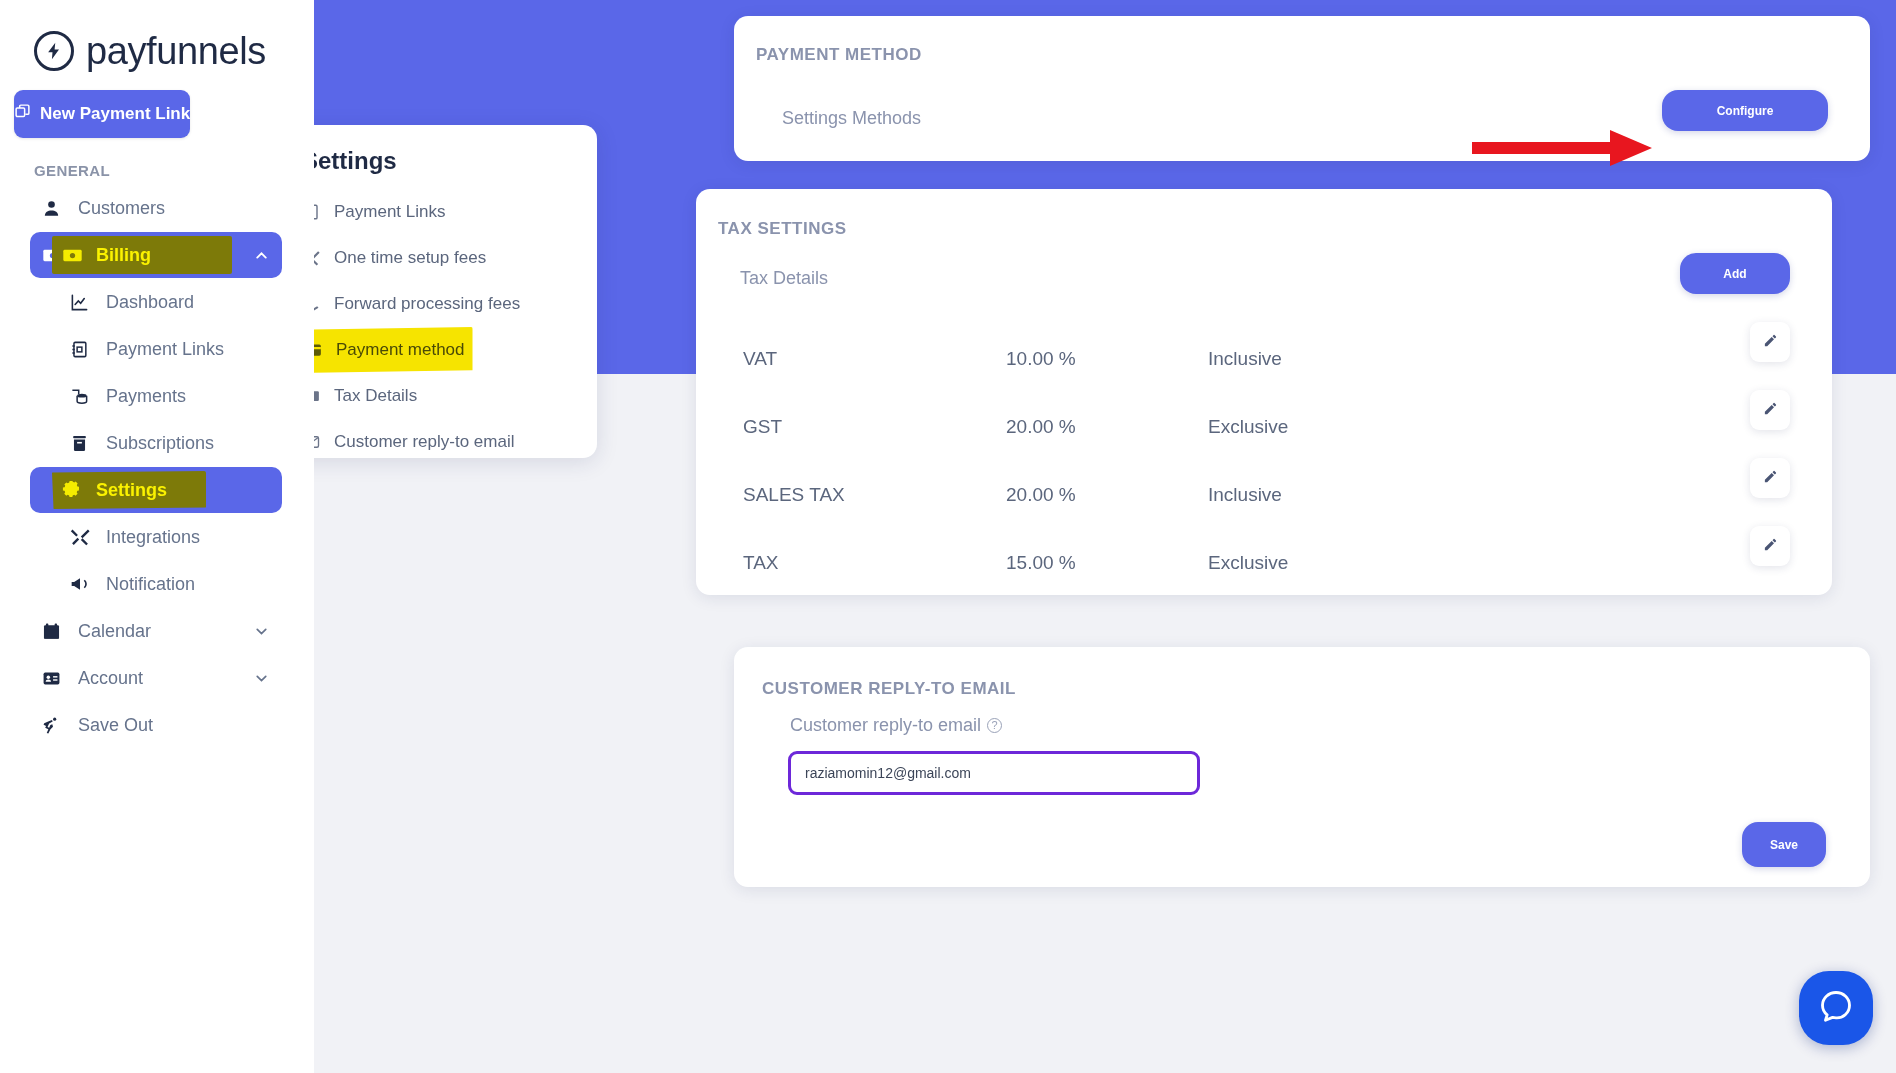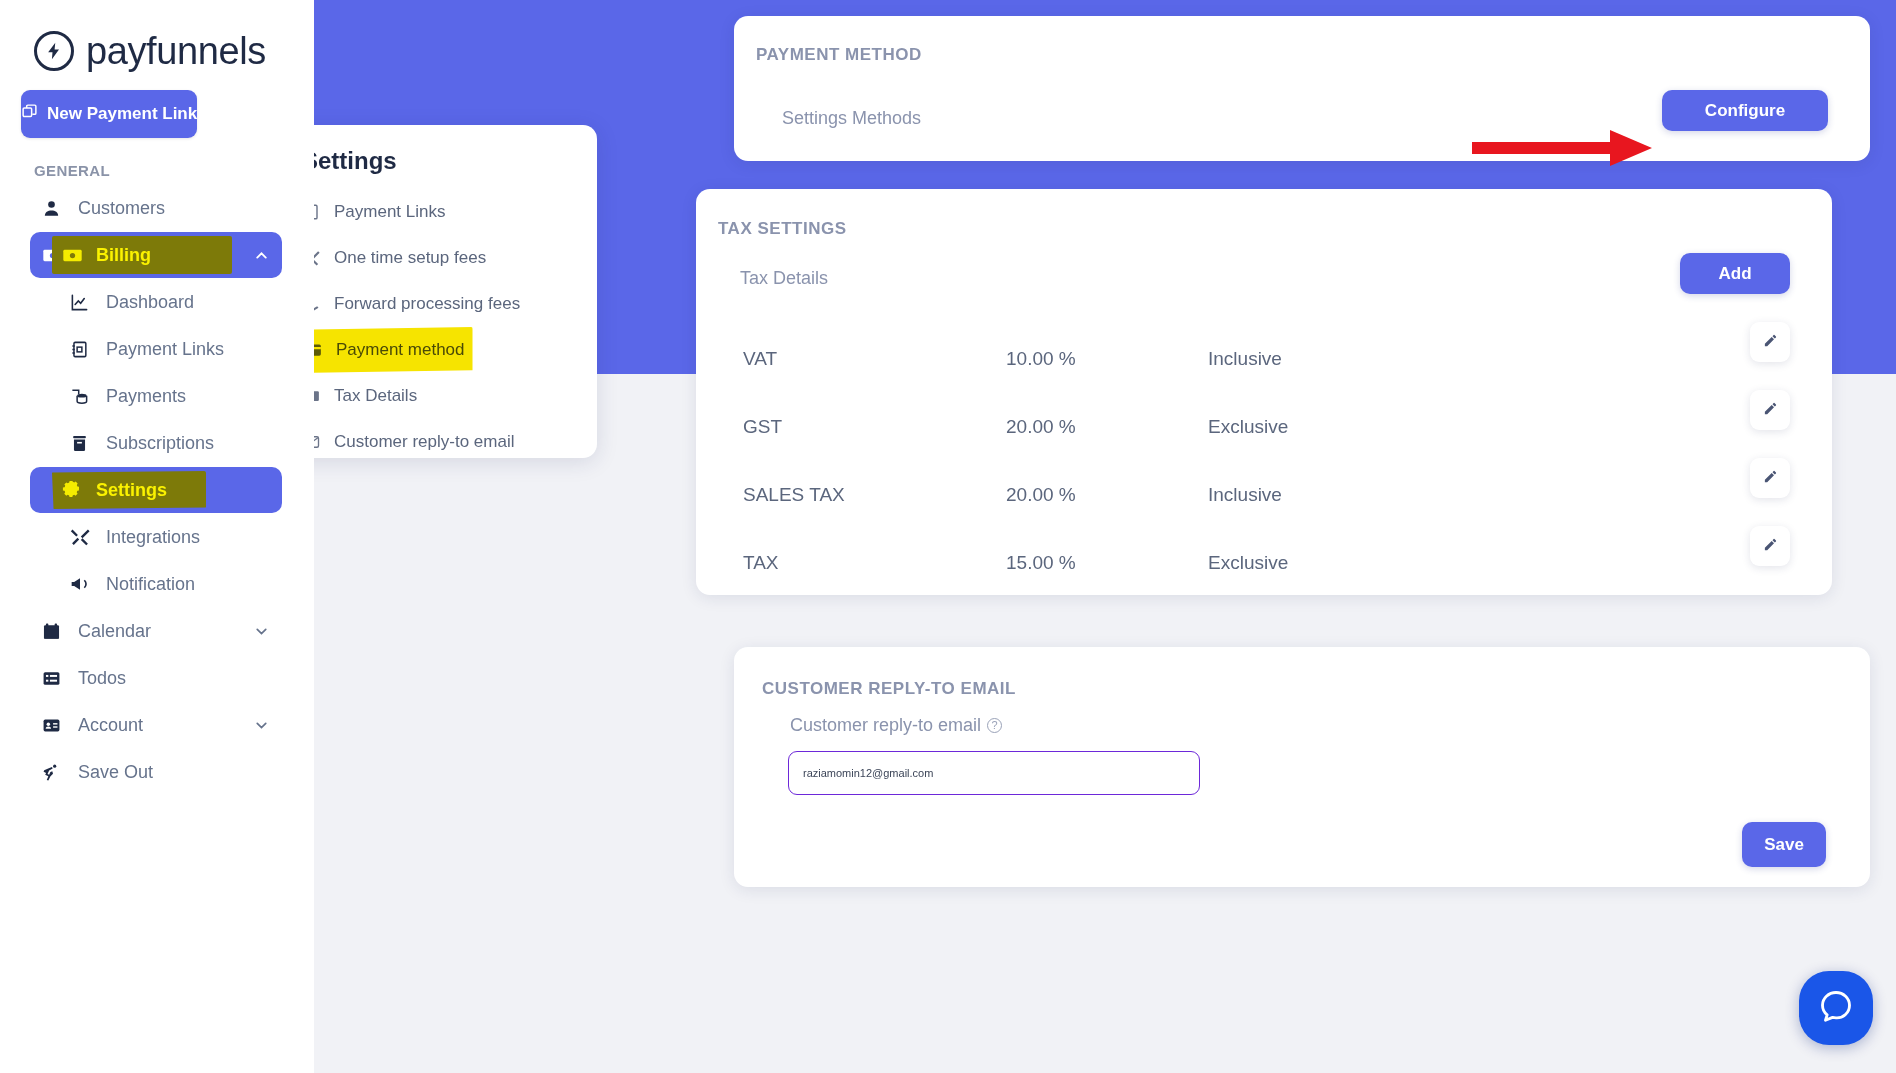--- a/index.html
+++ b/index.html
@@ -30,21 +30,21 @@
     border: 3px solid #1f2a44;
     display: flex; align-items: center; justify-content: center;
     color: #1f2a44;
     flex: 0 0 auto;
   }
   .brand-name {
     font-size: 38px; font-weight: 400; color: #1f2a44;
     letter-spacing: -0.4px;
   }
   .new-link-btn {
-    margin: 12px 32px 0 21px;
+    margin: 12px 32px 0 14px;
     height: 48px;
     background: #5a67e8;
     color: #ffffff;
     border: none; border-radius: 9px;
     font-size: 17px; font-weight: 700;
     display: flex; align-items: center; justify-content: center; gap: 9px;
     cursor: pointer;
     font-family: inherit;
     box-shadow: 0 1px 3px rgba(0,0,0,.10);
   }
@@ -154,23 +154,23 @@
     letter-spacing: .5px;
   }
   .row-label { font-size: 18px; color: #8a93ad; }
 
   #panel-payment { left: 734px; top: 16px; width: 1136px; height: 145px; }
   #panel-payment .panel-title { position: absolute; left: 22px; top: 29px; }
   #panel-payment .row-label   { position: absolute; left: 48px; top: 92px; }
 
   .btn-primary {
     background: #5a67e8; color: #fff; border: none;
-    border-radius: 10px; font-family: inherit; font-weight: 700;
+    border-radius: 16px; font-family: inherit; font-weight: 700;
     cursor: pointer; box-shadow: 0 2px 7px rgba(40,50,140,.20);
-    font-size: 17px;
+    font-size: 12px;
   }
   #configure-btn { position: absolute; right: 42px; top: 74px; width: 166px; height: 41px; }
 
   #panel-tax { left: 696px; top: 189px; width: 1136px; height: 406px; }
   #panel-tax .panel-title { position: absolute; left: 22px; top: 30px; }
   #panel-tax .row-label   { position: absolute; left: 44px; top: 79px; }
   #add-btn { position: absolute; right: 42px; top: 64px; width: 110px; height: 41px; }
 
   .tax-list { position: absolute; left: 0; top: 136px; width: 100%; }
   .tax-row {
@@ -199,22 +199,22 @@
   }
   .help-ico {
     width: 15px; height: 15px; border-radius: 50%;
     border: 1.4px solid #9aa2b8; color: #9aa2b8;
     font-size: 11px; line-height: 12px; text-align: center;
     display: inline-block;
   }
   #email-input {
     position: absolute; left: 54px; top: 104px;
     width: 412px; height: 44px;
-    border: 1px solid #6d28d9; border-radius: 9px;
-    padding: 0 14px; font-size: 11px; color: #3c4558;
+    border: 3px solid #6d28d9; border-radius: 9px;
+    padding: 0 14px; font-size: 14px; color: #3c4558;
     font-family: inherit; background: #fff;
     outline: none;
   }
   #save-btn { position: absolute; right: 44px; top: 175px; width: 84px; height: 45px; z-index: 2; }
 
   
   .red-arrow { position: absolute; left: 1472px; top: 128px; z-index: 9; }
 
   
   .chat-fab {
@@ -382,32 +382,20 @@
             </svg>
         </span>
         <span class="lbl">Calendar</span>
         <span class="chev">
           <svg width="17" height="17" viewBox="0 0 24 24" fill="none" stroke="currentColor" stroke-width="2.4" stroke-linecap="round">
               <path d="M6 9l6 6 6-6"></path>
             </svg>
         </span>
       </div>
 
-      <div class="nav-item">
-        <span class="ico">
-          <svg width="19" height="19" viewBox="0 0 24 24" fill="currentColor">
-              <rect x="2" y="4" width="20" height="16" rx="2"></rect>
-              <rect x="5" y="7.5" width="3" height="2.5" fill="#fff"></rect>
-              <rect x="10" y="7.5" width="9" height="2.5" fill="#fff"></rect>
-              <rect x="5" y="13.5" width="3" height="2.5" fill="#fff"></rect>
-              <rect x="10" y="13.5" width="9" height="2.5" fill="#fff"></rect>
-            </svg>
-        </span>
-        <span class="lbl">Todos</span>
-      </div>
 
       <div class="nav-item">
         <span class="ico">
           <svg width="19" height="19" viewBox="0 0 24 24" fill="currentColor">
               <rect x="2" y="4.5" width="20" height="15" rx="2"></rect>
               <circle cx="8" cy="10.5" r="2.2" fill="#fff"></circle>
               <path d="M4.6 16.2c0-1.9 1.5-2.9 3.4-2.9s3.4 1 3.4 2.9z" fill="#fff"></path>
               <rect x="14" y="9" width="5.5" height="1.8" fill="#fff"></rect>
               <rect x="14" y="13" width="5.5" height="1.8" fill="#fff"></rect>
             </svg>

